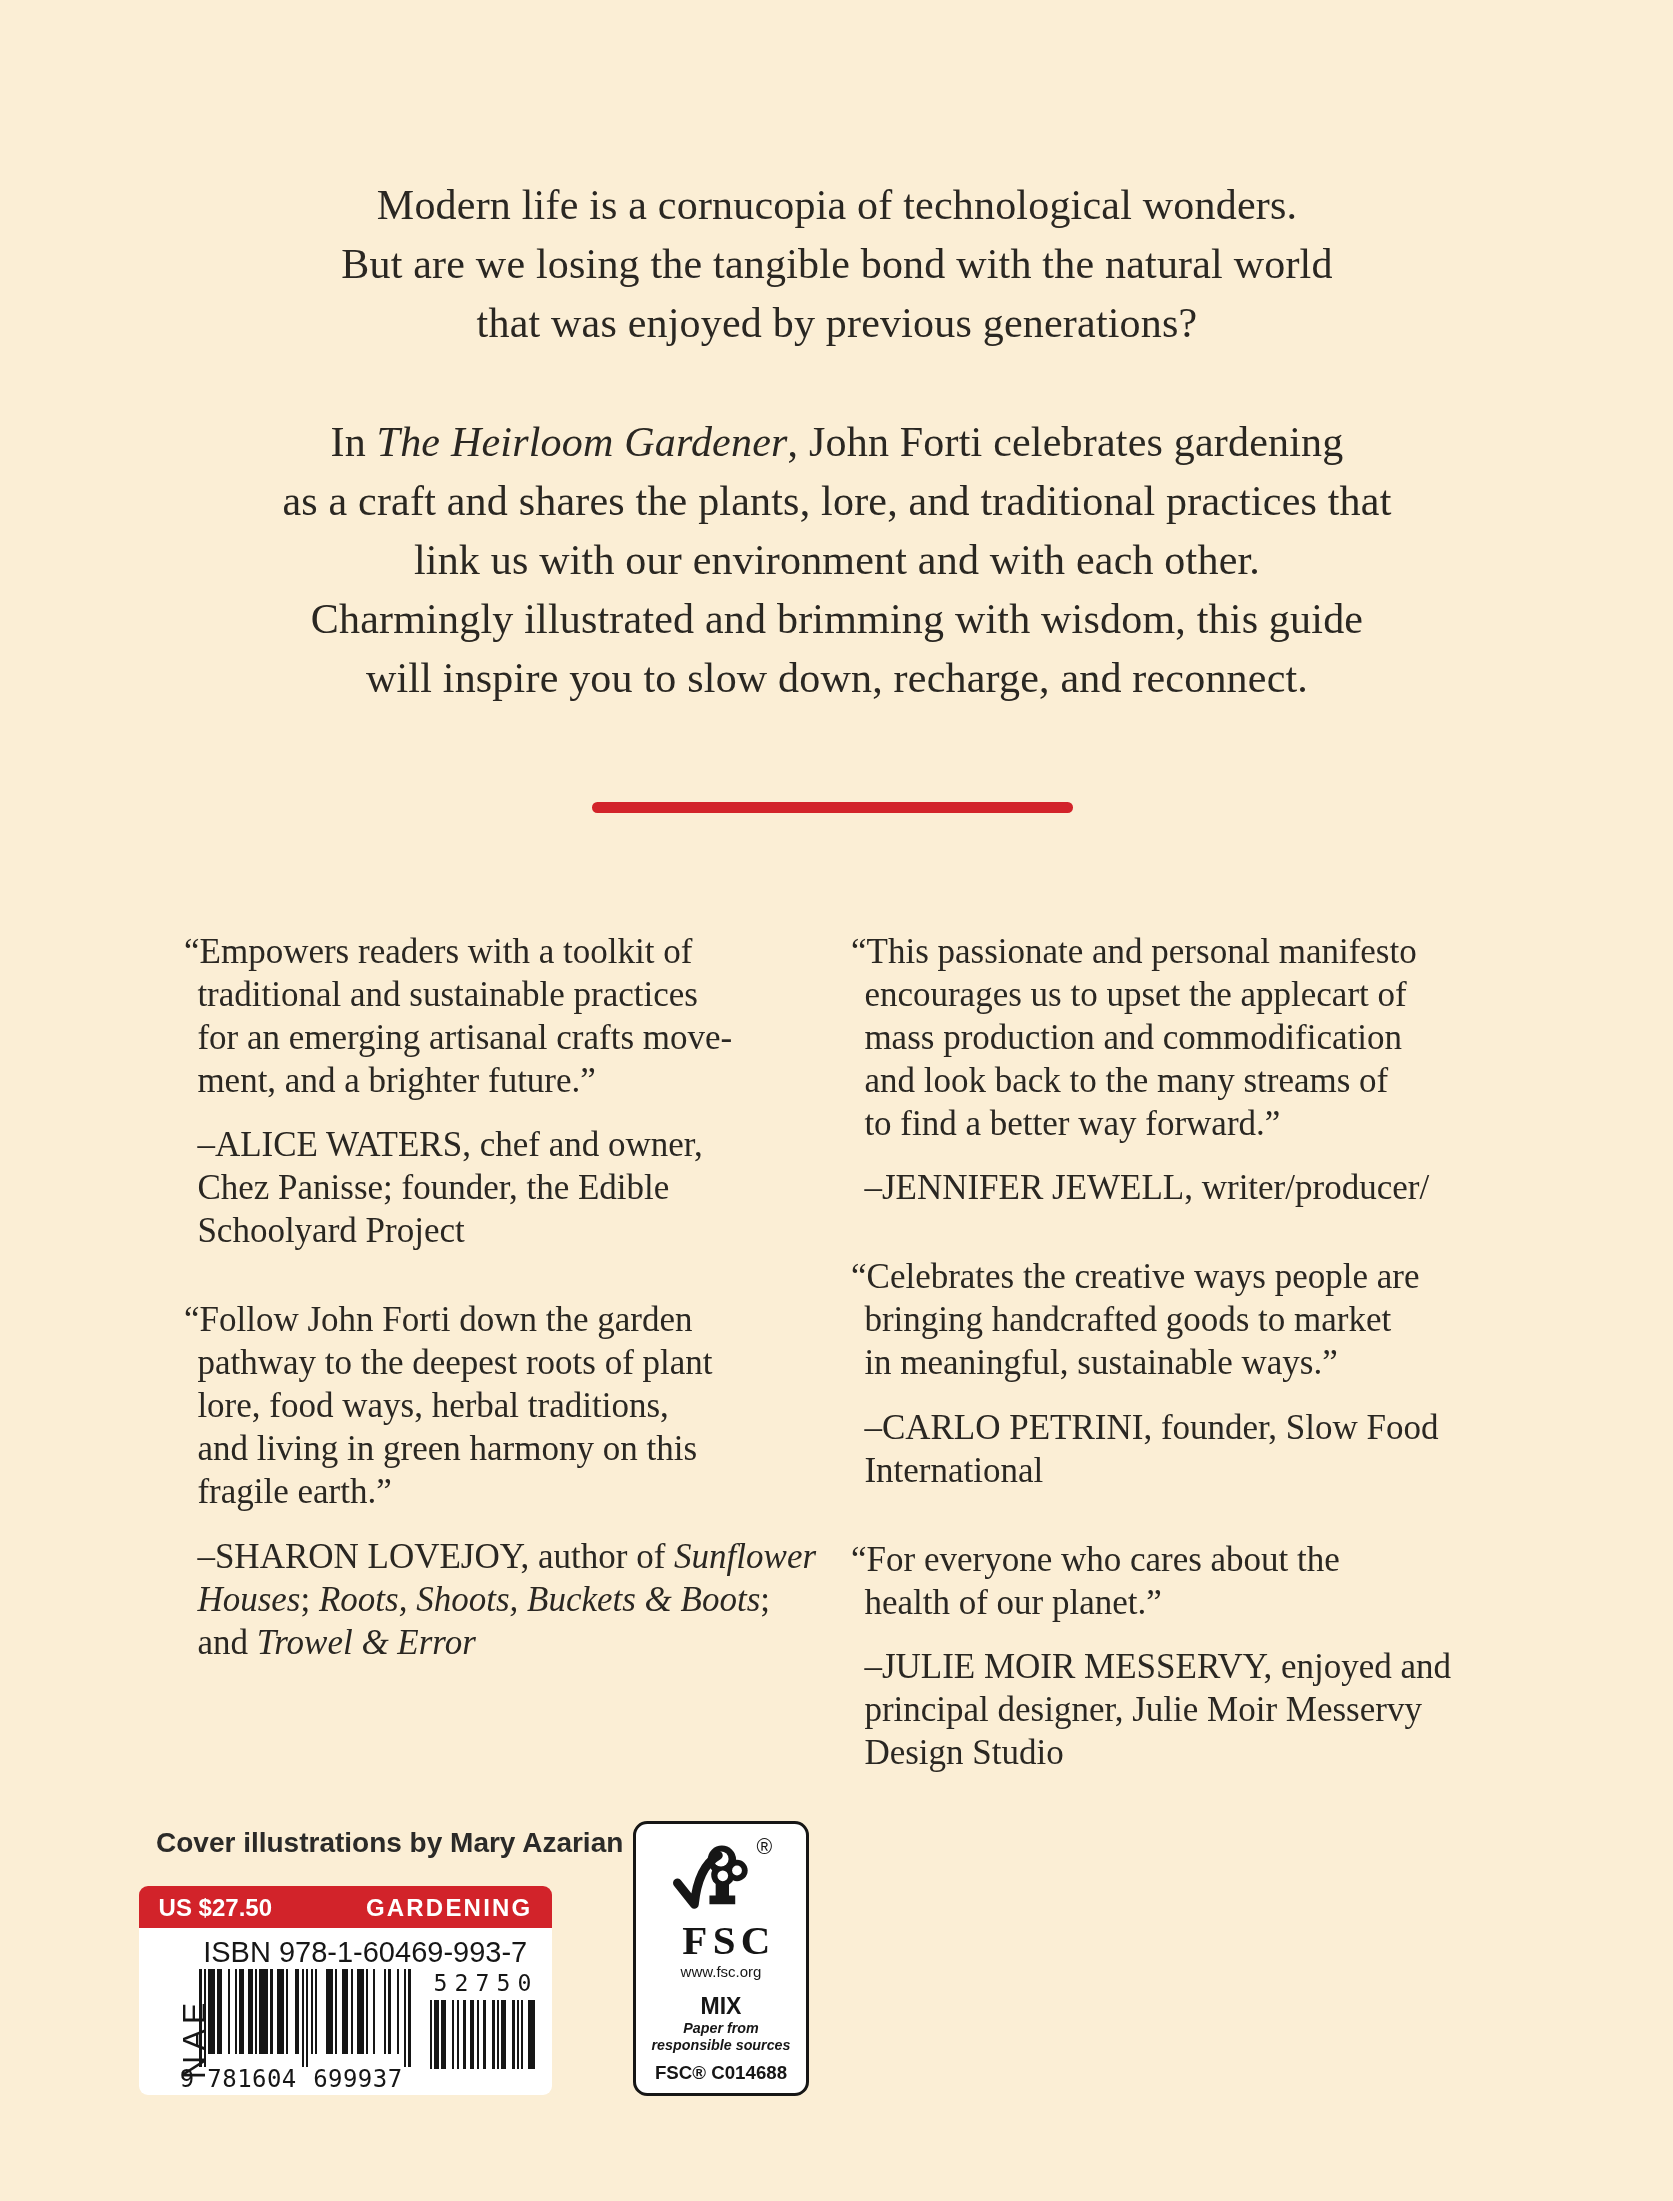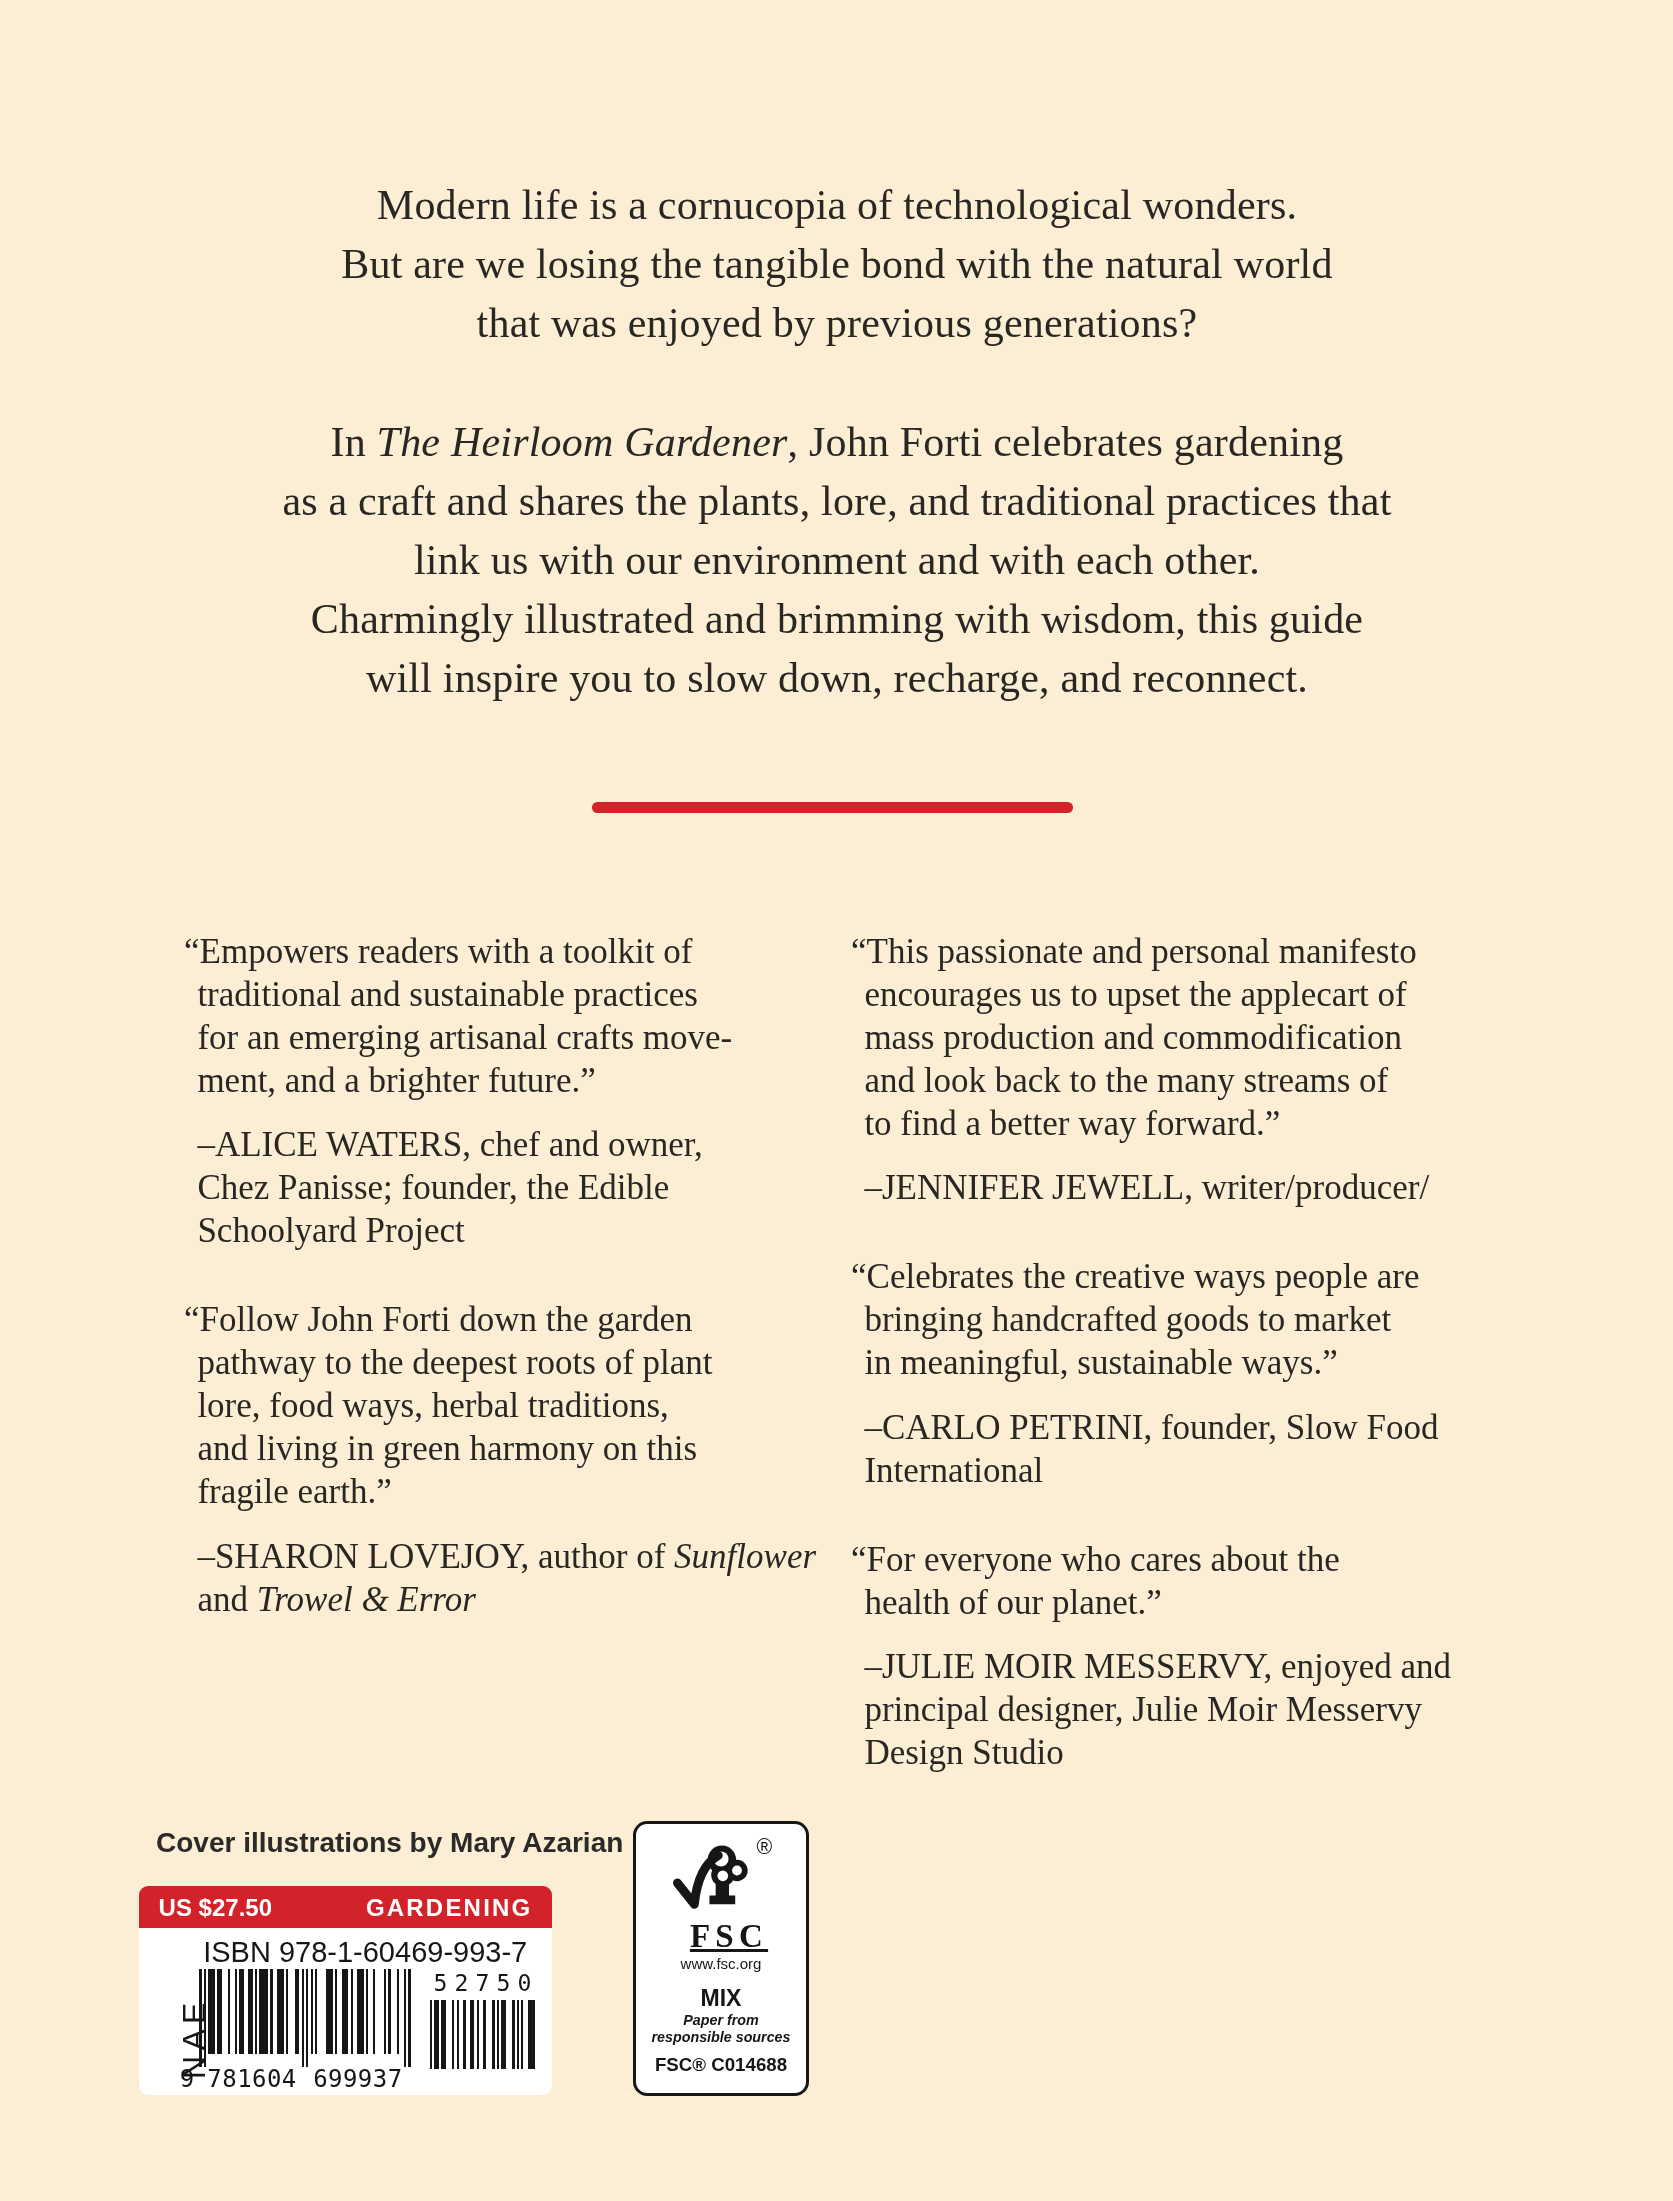--- a/index.html
+++ b/index.html
@@ -50,22 +50,22 @@
        font-size:32px;letter-spacing:5.3px;color:#161616;}
   #main-barcode{position:absolute;left:39px;top:41px;}
   #supp-barcode{position:absolute;left:291px;top:43px;}
 
   
   .fsc-box{position:absolute;left:633px;top:1821px;width:176px;height:275px;
            box-sizing:border-box;background:#fff;border:3.6px solid #161616;
            border-radius:14.3px;text-align:center;color:#161616;
            font-family:"Liberation Sans",sans-serif;}
   .fsc-tree{display:block;margin:9px auto 0;}
-  .fsc-brand{font-family:"Liberation Serif",serif;font-weight:bold;font-size:33px;
-             line-height:1;letter-spacing:5.3px;padding-left:16px;margin-top:-3.6px;text-decoration:underline;}
+  .fsc-brand{font-family:"Liberation Serif",serif;font-weight:bold;font-size:41px;
+             line-height:1;letter-spacing:5.3px;padding-left:16px;margin-top:-3.6px;}
   .fsc-url{font-size:15px;margin-top:1.8px;}
   .fsc-mix{font-weight:bold;font-size:23px;margin-top:12.5px;}
   .fsc-tagline{font-weight:bold;font-size:14.3px;line-height:17px;margin-top:0;font-style:italic;}
   .fsc-license{font-weight:bold;font-size:18.7px;margin-top:8px;}
 </style>
 </head>
 <body>
 
 <div class="page">
 
@@ -103,20 +103,21 @@
       <div class="blurb">
         <div class="quote">
           <div class="q-line first"><span>“Follow John Forti down the garden</span></div>
           <div class="q-line"><span>pathway to the deepest roots of plant</span></div>
           <div class="q-line"><span>lore, food ways, herbal traditions,</span></div>
           <div class="q-line"><span>and living in green harmony on this</span></div>
           <div class="q-line"><span>fragile earth.”</span></div>
         </div>
         <div class="attribution">
           <div class="a-line"><span>–SHARON LOVEJOY, author of </span><em>Sunflower</em></div>
+          <div class="a-line"><em>Houses</em><span>; </span><em>Roots, Shoots, Buckets &amp; Boots</em><span>;</span></div>
           <div class="a-line"><span>and </span><em>Trowel &amp; Error</em></div>
         </div>
       </div>
     </section>
   <section class="col col-right">
       <div class="blurb">
         <div class="quote">
           <div class="q-line first"><span>“This passionate and personal manifesto</span></div>
           <div class="q-line"><span>encourages us to upset the applecart of</span></div>
           <div class="q-line"><span>mass production and commodification</span></div>

